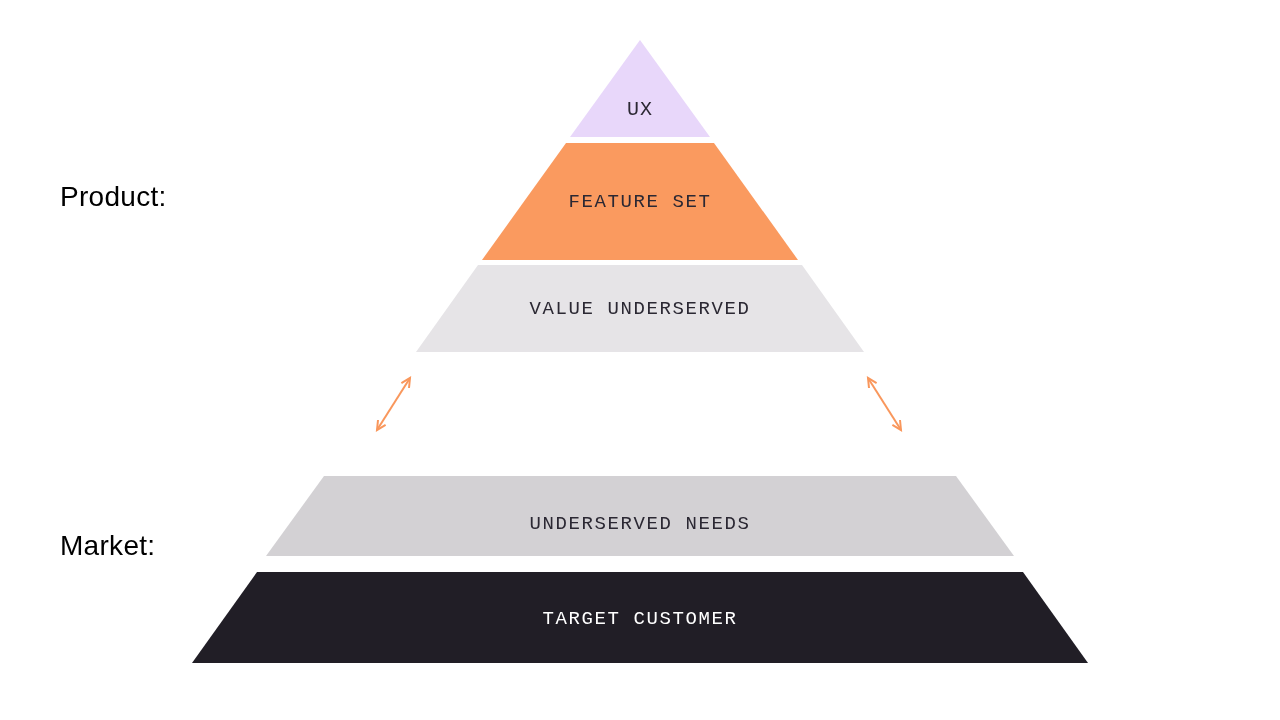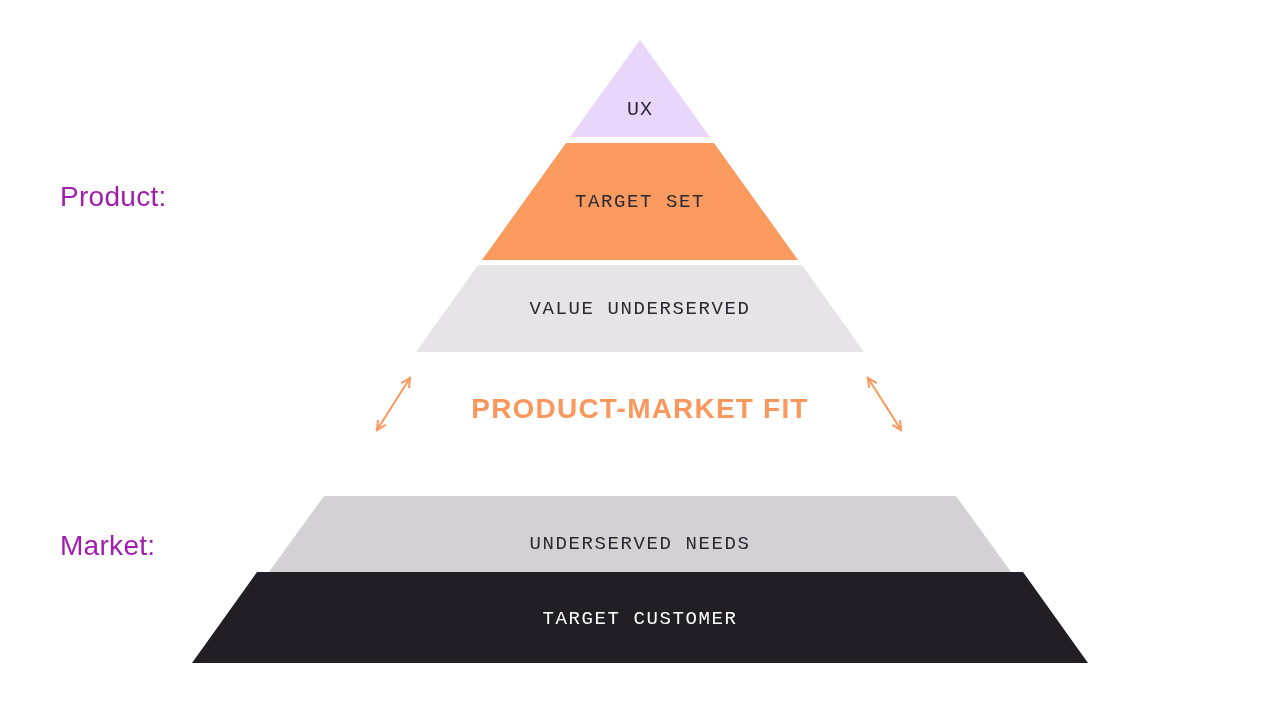--- a/index.html
+++ b/index.html
@@ -12,21 +12,21 @@
     position: relative;
     width: 1280px; height: 720px;
     background: #ffffff;
   }
   .side-label {
     position: absolute;
     left: 60px;
     font-size: 28px;
     font-weight: 500;
     letter-spacing: 0.3px;
-    color: #a21caf;
+    color: #000000;
   }
   .side-label.product { top: 181px; }
   .side-label.market  { top: 530px; }
 
   .pyramid {
     position: absolute;
     left: 192px; top: 40px;
     width: 896px; height: 623px;
   }
   .layer {
@@ -51,21 +51,21 @@
   }
   .layer.feature {
     top: 103px; height: 117px;
     clip-path: polygon(374px 0, 522px 0, 606px 117px, 290px 117px);
   }
   .layer.value {
     top: 225px; height: 87px;
     clip-path: polygon(286px 0, 610px 0, 672px 87px, 224px 87px);
   }
   .layer.underserved {
-    top: 456px; height: 96px;
+    top: 436px; height: 96px;
     clip-path: polygon(132px 0, 764px 0, 822px 80px, 74px 80px);
   }
   .layer.target {
     top: 532px; height: 93px;
     clip-path: polygon(65px 0, 831px 0, 896px 91px, 0 91px);
     justify-content: center;
   }
 
   .pmf-label {
     position: absolute;
@@ -91,21 +91,21 @@
 
   <div class="side-label market">Market:</div>
 
   <div class="pyramid">
 
     <div class="layer ux" style="background: rgb(232, 215, 250); color: rgb(43, 40, 51);">
       <span class="layer-label">UX</span>
     </div>
 
     <div class="layer feature" style="background: rgb(250, 154, 95); color: rgb(43, 40, 51);">
-      <span class="layer-label">TARGET SET</span>
+      <span class="layer-label">FEATURE SET</span>
     </div>
 
     <div class="layer value" style="background: rgb(230, 228, 231); color: rgb(43, 40, 51);">
       <span class="layer-label">VALUE UNDERSERVED</span>
     </div>
 
     <div class="layer underserved" style="background: rgb(211, 209, 212); color: rgb(43, 40, 51);">
       <span class="layer-label">UNDERSERVED NEEDS</span>
     </div>
 
@@ -114,21 +114,20 @@
     </div>
 
   </div>
 
   <svg class="arrow left" viewBox="0 0 44 62" fill="none" stroke="#F9975C" stroke-width="2">
     <line x1="38" y1="5" x2="5" y2="57"></line>
     <path d="M29.4,10.2 L38,5 L37,15"></path>
     <path d="M6,47 L5,57 L13.6,51.8"></path>
   </svg>
 
-  <div class="pmf-label" style="color: rgb(249, 151, 92);">PRODUCT-MARKET FIT</div>
 
   <svg class="arrow right" viewBox="0 0 44 62" fill="none" stroke="#F9975C" stroke-width="2">
     <line x1="6" y1="5" x2="39" y2="57"></line>
     <path d="M14.6,10.2 L6,5 L7,15"></path>
     <path d="M38,47 L39,57 L30.4,51.8"></path>
   </svg>
 
 </div>
 
 </body></html>

